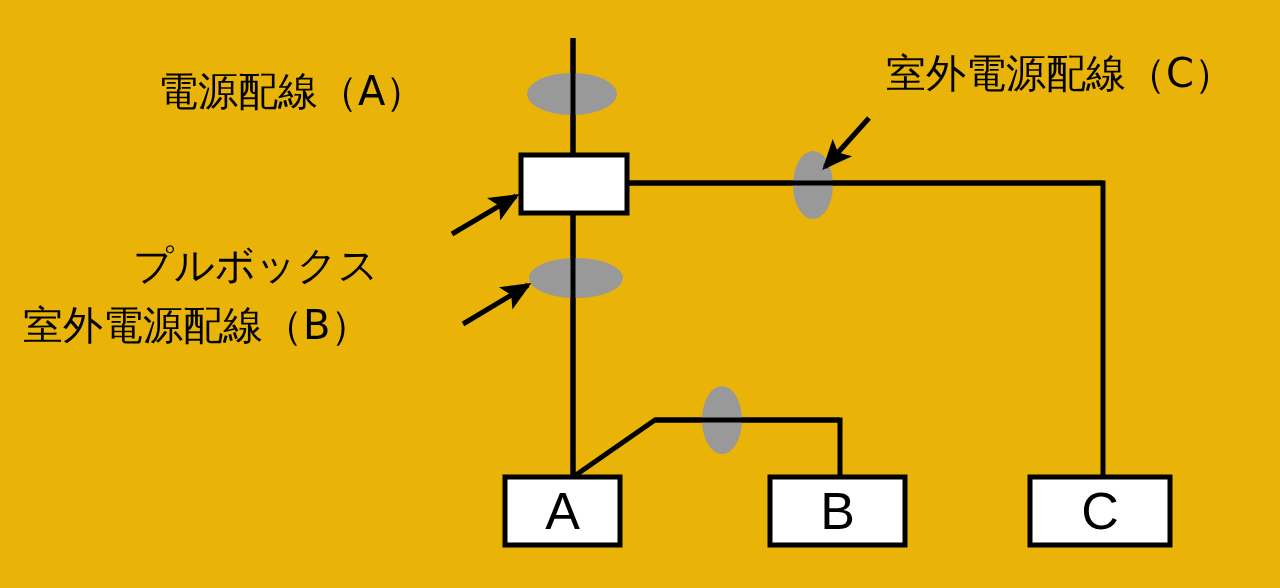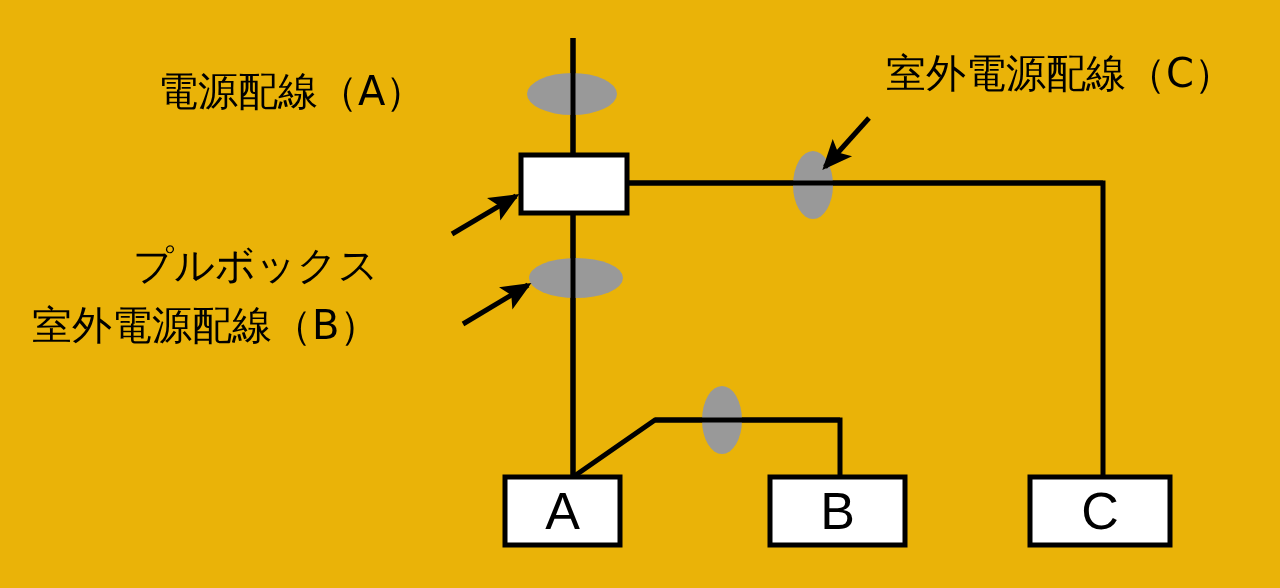--- a/index.html
+++ b/index.html
@@ -38,21 +38,21 @@
     position: absolute;
     color: #000000;
     font-family: "Liberation Sans", "DejaVu Sans", sans-serif;
     font-size: 52px;
     line-height: 1;
     text-align: center;
     white-space: pre;
   }
   #label-power-a  { left: 158px; top: 66px;  }
   #label-pullbox  { left: 133px; top: 204px; margin-top: 36px; }
-  #label-power-b  { left: 32px;  top: 300px; }
+  #label-power-b  { left: 23px;  top: 300px; }
   #label-power-c  { left: 858px; top: 48px; margin-left: 28px;  }
   #label-watari   { left: 670px; top: 256px; }
   #letter-a { left: 505px; top: 485px; width: 115px; }
   #letter-b { left: 770px; top: 485px; width: 135px; }
   #letter-c { left: 1030px; top: 485px; width: 140px; }
 </style>
 </head>
 <body>
 
 <div id="diagram-root">

